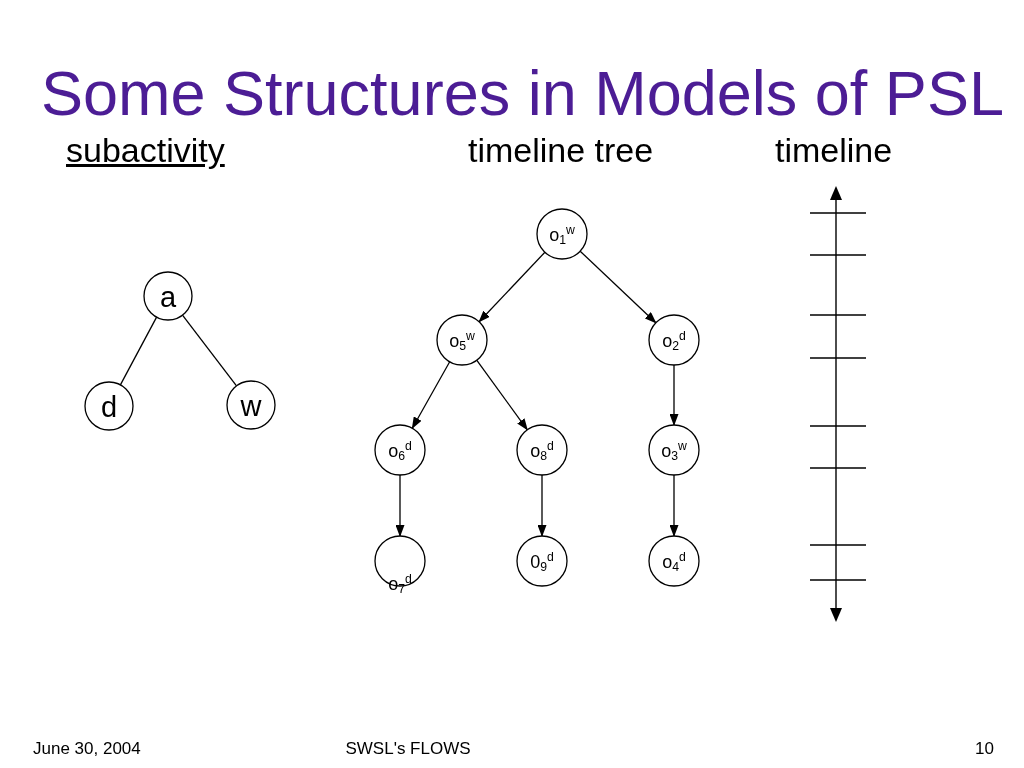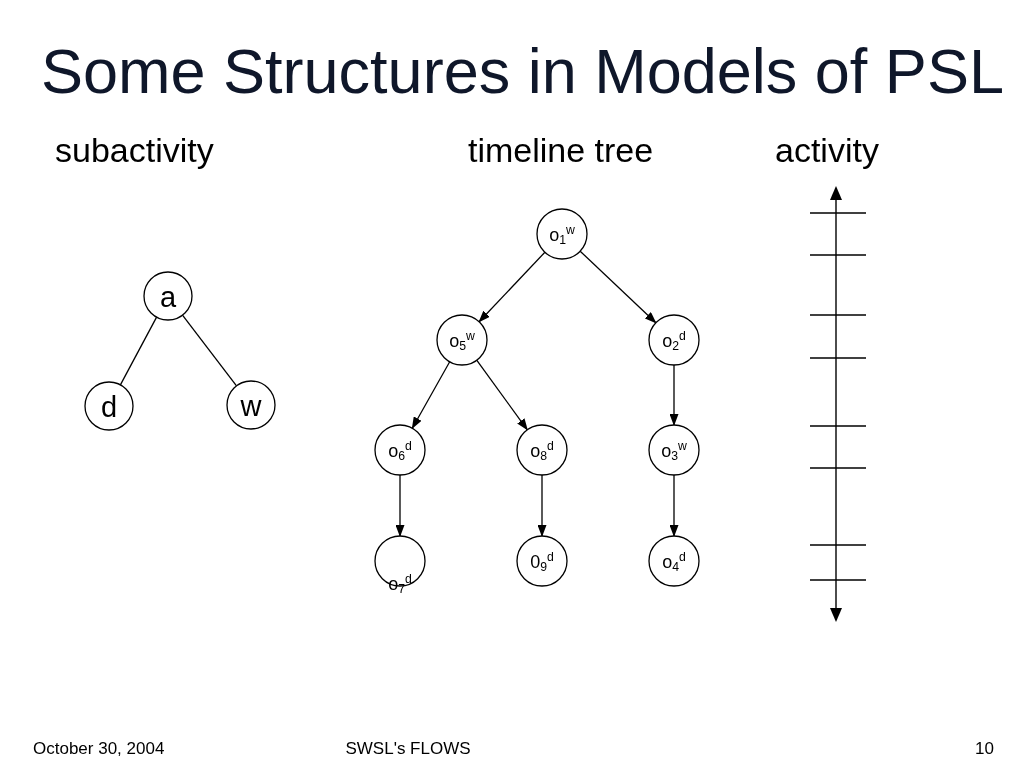--- a/index.html
+++ b/index.html
@@ -19,21 +19,21 @@
     color: #660066;
     white-space: nowrap;
     font-weight: 400;
   }
   .section-label {
     top: 133px;
     font-size: 34px;
     line-height: 1;
     white-space: nowrap;
   }
-  #label-subactivity { left: 55px; }
+  #label-subactivity { left: 66px; text-decoration: underline; }
   #label-activity-tree { left: 468px; }
   #label-timeline { left: 775px; }
   #diagram-svg { left: 0; top: 0; }
   .node-label {
     position: absolute;
     transform: translate(-50%, -50%);
     line-height: 1;
     white-space: nowrap;
     text-align: center;
   }
@@ -51,25 +51,25 @@
     line-height: 1.2;
     white-space: nowrap;
   }
   #footer-date { left: 33px; }
   #footer-center { left: 0; width: 816px; text-align: center; }
   #footer-page-number { right: 30px; }
 </style>
 </head>
 <body>
 
-<div class="abs" id="slide-title" style="color: #0f172a;">Some Structures in Models of PSL</div>
+<div class="abs" id="slide-title" style="color: #4c1d95; margin-top: 22px;">Some Structures in Models of PSL</div>
 
 <div class="abs section-label" id="label-subactivity">subactivity</div>
 <div class="abs section-label" id="label-activity-tree">timeline tree</div>
-<div class="abs section-label" id="label-timeline">activity</div>
+<div class="abs section-label" id="label-timeline">timeline</div>
 
 <svg class="abs" id="diagram-svg" width="1024" height="768" viewBox="0 0 1024 768">
   <defs>
     <marker id="arrowhead" markerUnits="userSpaceOnUse" markerWidth="12" markerHeight="9" refX="11" refY="4.5" orient="auto">
       <path d="M0,0 L12,4.5 L0,9 Z" fill="#000"></path>
     </marker>
   </defs>
 
   <g stroke="#000" stroke-width="1.3">
     <line x1="156.6" y1="317.1" x2="120.4" y2="384.9"></line>
@@ -127,15 +127,15 @@
 <div class="node-label onode" style="left:562px; top:235px"><span>o</span><sub>1</sub><sup>w</sup></div>
 <div class="node-label onode" style="left:462px; top:341px"><span>o</span><sub>5</sub><sup>w</sup></div>
 <div class="node-label onode" style="left:674px; top:341px"><span>o</span><sub>2</sub><sup>d</sup></div>
 <div class="node-label onode" style="left:400px; top:451px"><span>o</span><sub>6</sub><sup>d</sup></div>
 <div class="node-label onode" style="left:542px; top:451px"><span>o</span><sub>8</sub><sup>d</sup></div>
 <div class="node-label onode" style="left:674px; top:451px"><span>o</span><sub>3</sub><sup>w</sup></div>
 <div class="node-label onode" style="left:400px; top:584px"><span>o</span><sub>7</sub><sup>d</sup></div>
 <div class="node-label onode" style="left:542px; top:562px"><span>0</span><sub>9</sub><sup>d</sup></div>
 <div class="node-label onode" style="left:674px; top:562px"><span>o</span><sub>4</sub><sup>d</sup></div>
 
-<div class="abs footer-text" id="footer-date">October 30, 2004</div>
+<div class="abs footer-text" id="footer-date">June 30, 2004</div>
 <div class="abs footer-text" id="footer-center">SWSL's FLOWS</div>
 <div class="abs footer-text" id="footer-page-number">10</div>
 
 </body></html>

